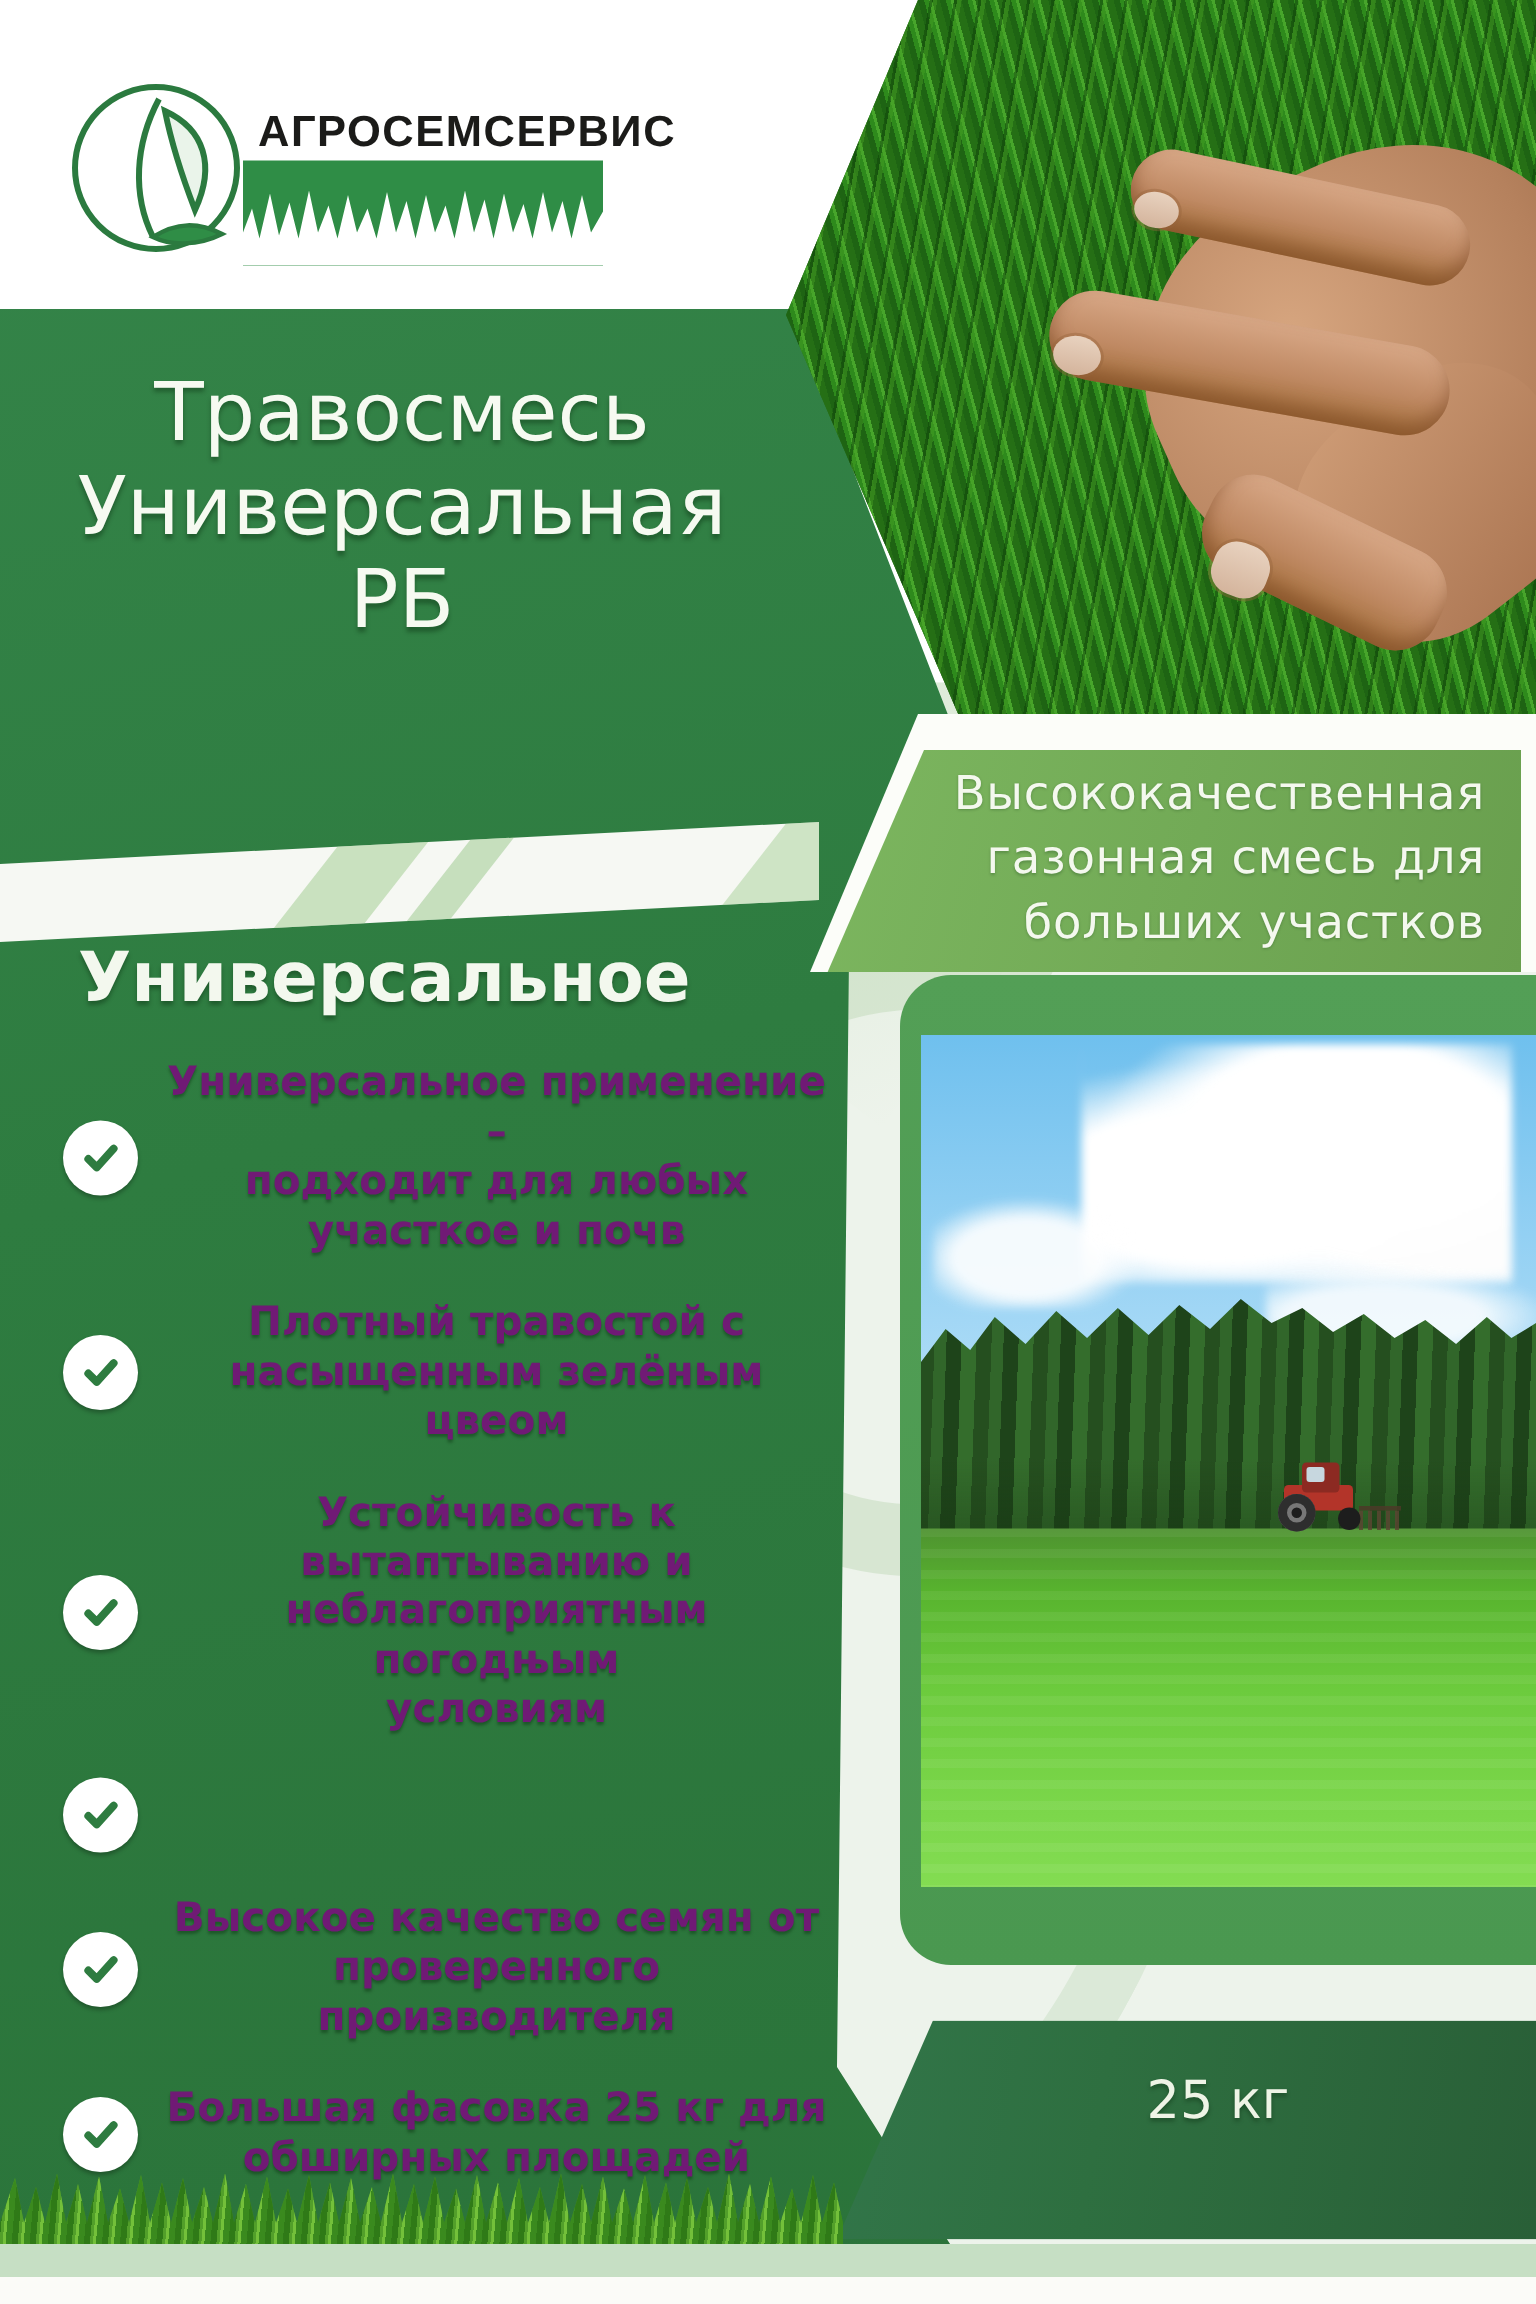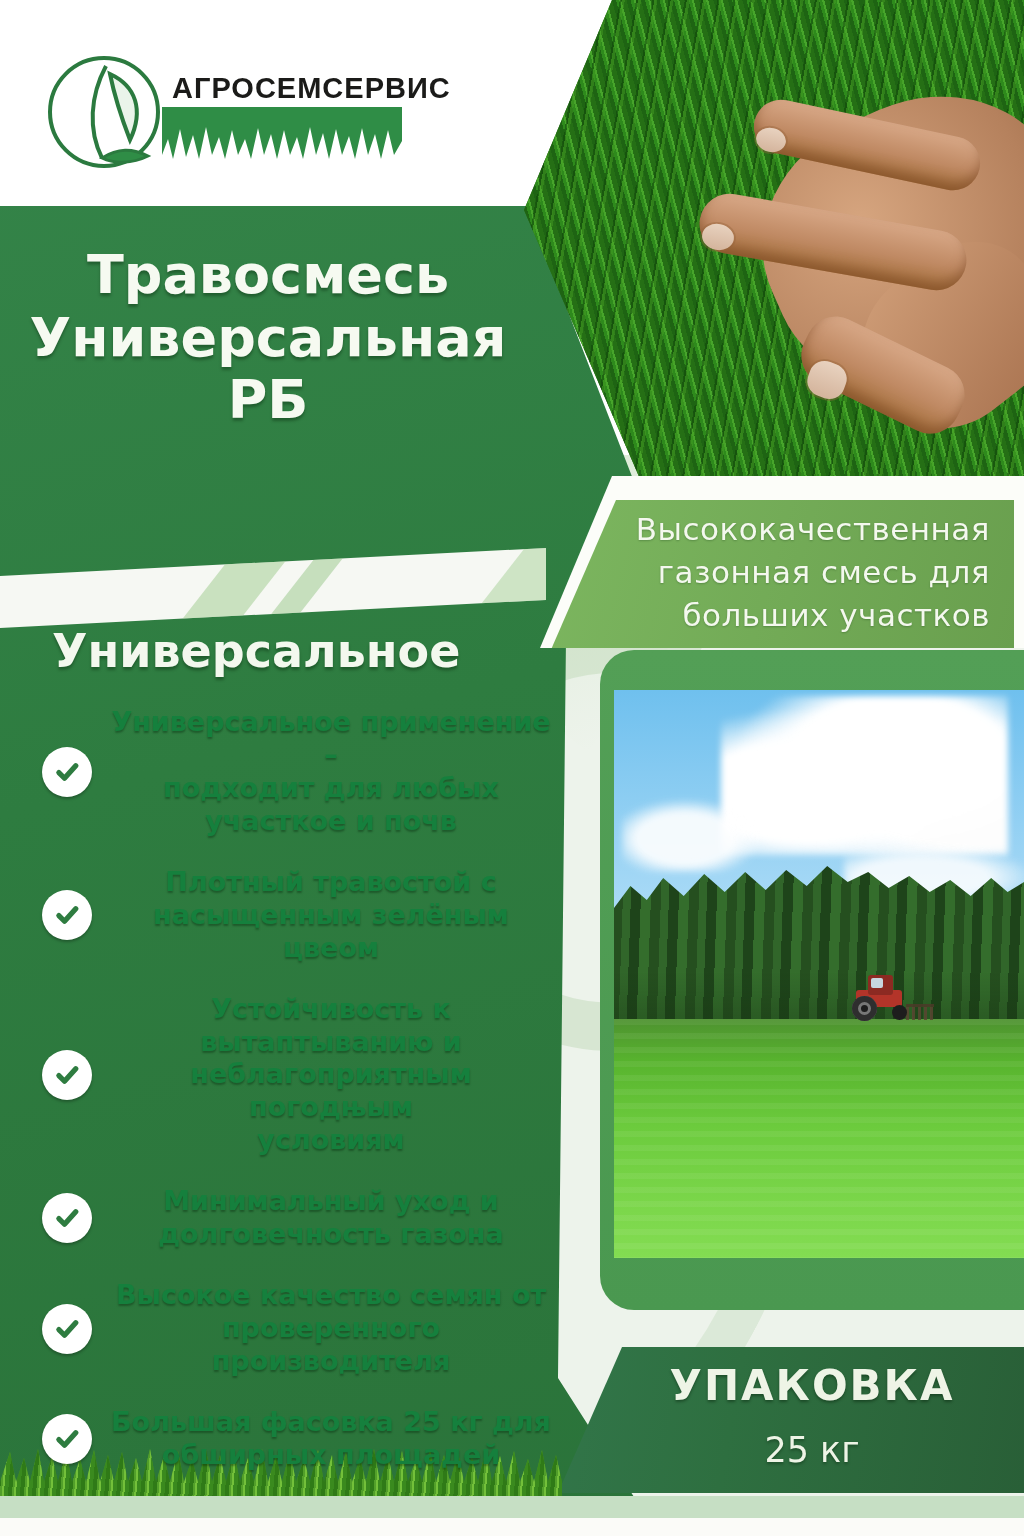--- a/index.html
+++ b/index.html
@@ -65,29 +65,29 @@
   .logo{position:absolute;left:44px;top:50px;width:380px;height:140px;z-index:6;}
   .logo-rect{position:absolute;left:118px;top:57px;width:240px;height:70px;background:#2f8d46;overflow:hidden;}
   .logo-grass{position:absolute;left:0;bottom:0;width:240px;height:52px;background:#ffffff;
     clip-path:polygon(0 30px,6px 14px,11px 34px,18px 4px,24px 32px,31px 10px,37px 34px,44px 2px,50px 30px,57px 12px,63px 34px,70px 5px,76px 30px,83px 14px,89px 34px,96px 3px,102px 30px,109px 9px,115px 34px,122px 5px,128px 30px,135px 12px,141px 34px,148px 2px,154px 30px,161px 8px,167px 34px,174px 4px,180px 30px,187px 11px,193px 34px,200px 3px,206px 30px,213px 9px,219px 34px,226px 5px,232px 30px,240px 16px,240px 52px,0 52px);}
   .brand-name{position:absolute;left:128px;top:22px;font-size:29px;font-weight:600;letter-spacing:1px;color:#1b1b19;
     font-family:"Liberation Sans",sans-serif;}
   .logo-mark{position:absolute;left:0;top:0;width:120px;height:124px;}
 
   
   .title{position:absolute;left:8px;top:244px;width:520px;z-index:6;text-align:center;white-space:pre-line;
-    font-size:54px;font-weight:bold;line-height:1.16;color:#f6faf1;text-shadow:0 3px 3px rgba(0,30,5,.35);}
+    font-size:54px;font-weight:normal;line-height:1.16;color:#f6faf1;text-shadow:0 3px 3px rgba(0,30,5,.35);}
   .adv-heading{position:absolute;left:52px;top:624px;z-index:6;font-size:46px;font-weight:bold;color:#f3f8ee;
     text-shadow:0 3px 3px rgba(0,30,5,.35);}
   .adv-list{position:absolute;left:42px;top:706px;width:512px;z-index:6;}
   .adv-item{display:flex;align-items:center;margin-bottom:28px;}
   .check{width:50px;height:50px;border-radius:50%;background:#ffffff;flex:0 0 50px;margin-right:16px;
     display:flex;align-items:center;justify-content:center;box-shadow:0 2px 3px rgba(0,0,0,.28);}
   .adv-text{flex:1;text-align:center;white-space:pre-line;font-size:27px;font-weight:bold;line-height:1.22;
-    color:#15803d;text-shadow:0 2px 2px rgba(0,30,5,.35);}
+    color:#701a75;text-shadow:0 2px 2px rgba(0,30,5,.35);}
 
   
   .frame{position:absolute;left:600px;top:650px;width:424px;height:660px;z-index:2;
     background:linear-gradient(180deg,#539f56,#4a9850);border-radius:34px 0 0 34px;}
   .photo-field{position:absolute;left:14px;top:40px;right:0;bottom:52px;overflow:hidden;background:#bfe3f8;}
   .sky{position:absolute;inset:0;background:linear-gradient(180deg,#6fc0ee 0%,#a9daf6 38%,#e3f3fc 55%);}
   .cloud{position:absolute;filter:blur(3px);}
   .c1{left:26%;top:1%;width:70%;height:28%;background:
       radial-gradient(ellipse at 30% 60%,#ffffff 0 38%,rgba(255,255,255,0) 62%),
       radial-gradient(ellipse at 62% 38%,#ffffff 0 44%,rgba(255,255,255,0) 66%),
@@ -219,22 +219,20 @@
 вытаптыванию и
 неблагоприятным погодњым
 условиям</div>
     </div>
     <div class="adv-item">
       <span class="check">
           <svg viewBox="0 0 24 24" width="30" height="30">
             <path d="M5.5 12.5l4.5 4.5 9-10" fill="none" stroke="#2e7c40" stroke-width="4.2" stroke-linecap="round" stroke-linejoin="round"></path>
           </svg>
         </span>
-      <div class="adv-text">Минимальный уход и
-долговечность газона</div>
     </div>
     <div class="adv-item">
       <span class="check">
           <svg viewBox="0 0 24 24" width="30" height="30">
             <path d="M5.5 12.5l4.5 4.5 9-10" fill="none" stroke="#2e7c40" stroke-width="4.2" stroke-linecap="round" stroke-linejoin="round"></path>
           </svg>
         </span>
       <div class="adv-text">Высокое качество семян от
 проверенного
 производителя</div>
@@ -264,21 +262,20 @@
         <div class="tr-cab"></div>
         <div class="tr-win"></div>
         <div class="tr-wheel-r"></div>
         <div class="tr-wheel-f"></div>
       </div>
     </div>
   </div>
 
   <div class="pack">
     <div class="pack-inner">
-      <div class="pack-label">УПАКОВКА</div>
       <div class="pack-value">25 кг</div>
     </div>
   </div>
 
   <div class="grass-strip"></div>
   <div class="light-strip"></div>
   <div class="bottom-white"></div>
 
 </div>
 

